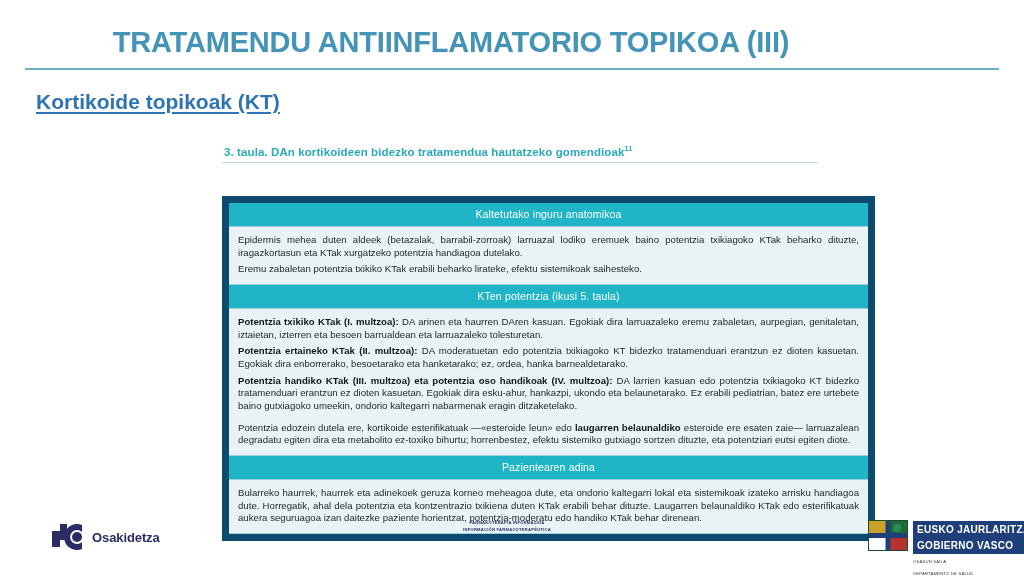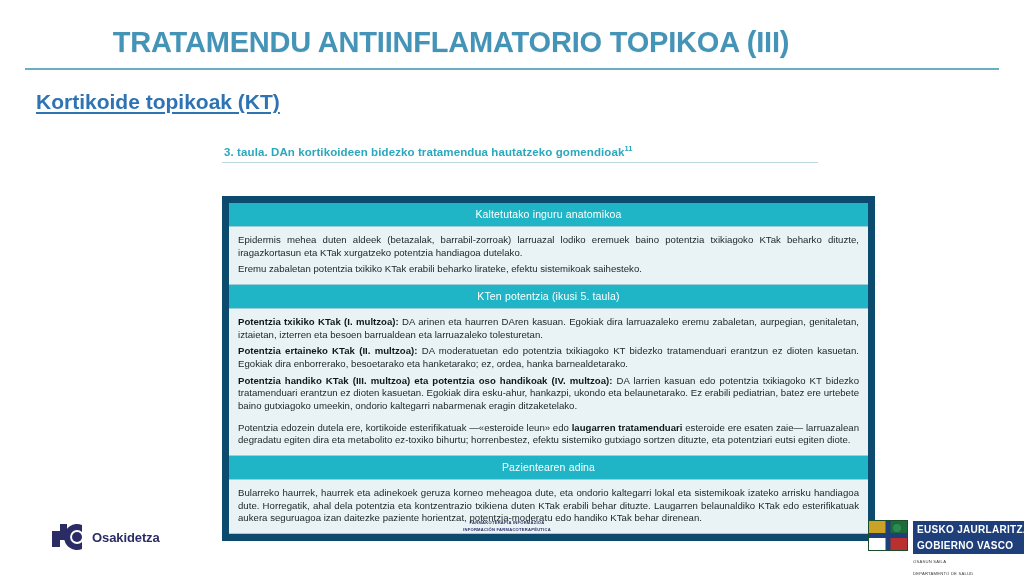--- a/index.html
+++ b/index.html
@@ -215,21 +215,21 @@
     <div class="band">Kaltetutako inguru anatomikoa</div>
     <div class="body-block">
       <p><span>Epidermis mehea duten aldeek (betazalak, barrabil-zorroak) larruazal lodiko eremuek baino potentzia txikiagoko KTak beharko dituzte, iragazkortasun eta KTak xurgatzeko potentzia handiagoa dutelako.</span></p>
       <p><span>Eremu zabaletan potentzia txikiko KTak erabili beharko lirateke, efektu sistemikoak saihesteko.</span></p>
     </div>
     <div class="band">KTen potentzia (ikusi 5. taula)</div>
     <div class="body-block">
       <p><b>Potentzia txikiko KTak (I. multzoa):</b><span> DA arinen eta haurren DAren kasuan. Egokiak dira larruazaleko eremu zabaletan, aurpegian, genitaletan, iztaietan, izterren eta besoen barrualdean eta larruazaleko tolesturetan.</span></p>
       <p><b>Potentzia ertaineko KTak (II. multzoa):</b><span> DA moderatuetan edo potentzia txikiagoko KT bidezko tratamenduari erantzun ez dioten kasuetan. Egokiak dira enborrerako, besoetarako eta hanketarako; ez, ordea, hanka barnealdetarako.</span></p>
       <p><b>Potentzia handiko KTak (III. multzoa) eta potentzia oso handikoak (IV. multzoa):</b><span> DA larrien kasuan edo potentzia txikiagoko KT bidezko tratamenduari erantzun ez dioten kasuetan. Egokiak dira esku-ahur, hankazpi, ukondo eta belaunetarako. Ez erabili pediatrian, batez ere urtebete baino gutxiagoko umeekin, ondorio kaltegarri nabarmenak eragin ditzaketelako.</span></p>
-      <p class="gap"><span>Potentzia edozein dutela ere, kortikoide esterifikatuak —«esteroide leun» edo </span><b>laugarren tratamenduari</b><span> esteroide ere esaten zaie— larruazalean degradatu egiten dira eta metabolito ez-toxiko bihurtu; horrenbestez, efektu sistemiko gutxiago sortzen dituzte, eta potentziari eutsi egiten diote.</span></p>
+      <p class="gap"><span>Potentzia edozein dutela ere, kortikoide esterifikatuak —«esteroide leun» edo </span><b>laugarren belaunaldiko</b><span> esteroide ere esaten zaie— larruazalean degradatu egiten dira eta metabolito ez-toxiko bihurtu; horrenbestez, efektu sistemiko gutxiago sortzen dituzte, eta potentziari eutsi egiten diote.</span></p>
     </div>
     <div class="band">Pazientearen adina</div>
     <div class="body-block">
       <p><span>Bularreko haurrek, haurrek eta adinekoek geruza korneo meheagoa dute, eta ondorio kaltegarri lokal eta sistemikoak izateko arrisku handiagoa dute. Horregatik, ahal dela potentzia eta kontzentrazio txikiena duten KTak erabili behar dituzte. Laugarren belaunaldiko KTak edo esterifikatuak aukera seguruagoa izan daitezke paziente horientzat, potentzia-moderatu edo handiko KTak behar direnean.</span></p>
     </div>
   </div>
 
 <div class="logo-osakidetza">
   <div class="osa-mark">
     <svg width="34" height="30" viewBox="0 0 34 30" xmlns="http://www.w3.org/2000/svg">

